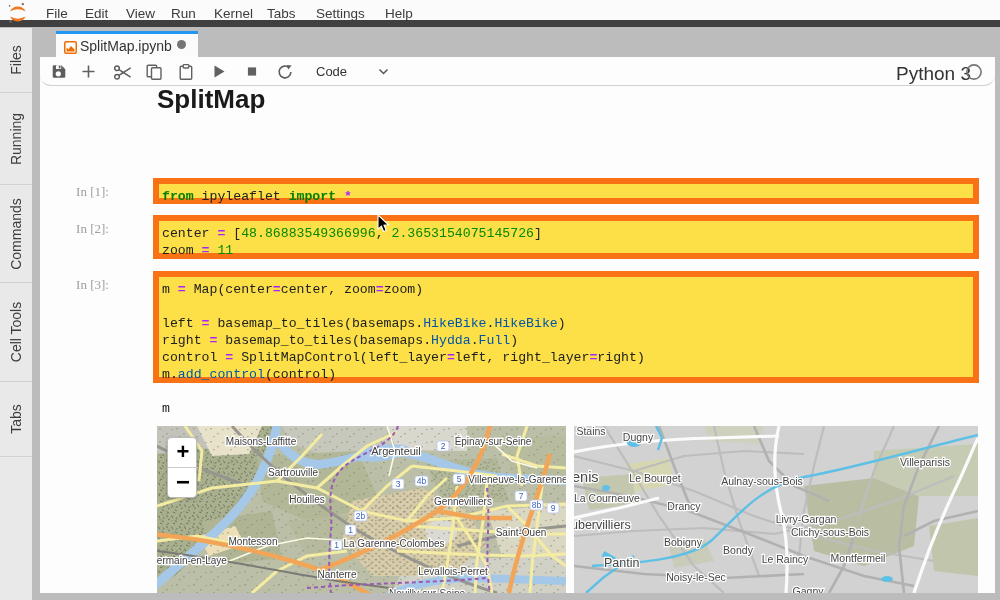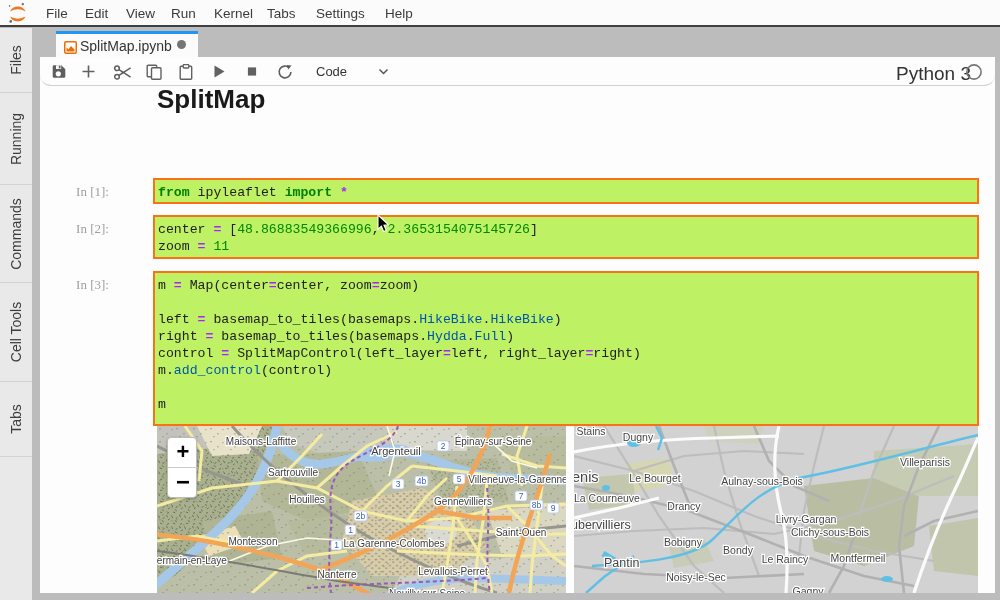--- a/index.html
+++ b/index.html
@@ -1,38 +1,38 @@
 <!DOCTYPE html>
 <html><head>
 <meta charset="utf-8">
 <style>
   * { margin:0; padding:0; box-sizing:border-box; }
   html,body { width:1000px; height:600px; overflow:hidden; }
   body { font-family:"Liberation Sans",sans-serif; background:#bcbcbc; position:relative; }
   .abs { position:absolute; }
   
-  #menubar { left:0; top:0; width:1000px; height:27px; background:#fbfbfb; border-bottom:2px solid #404040; }
+  #menubar { left:0; top:0; width:1000px; height:27px; background:#fbfbfb; border-bottom:7px solid #404040; }
   #menubar .mitem { position:absolute; top:6px; font-size:13.5px; color:#3b3b3b; }
   
   #sidebar { left:0; top:28px; width:32px; height:572px; background:#e9e9e9; }
   #sidebar .stab { position:absolute; left:0; width:32px; border-bottom:1px solid #d2d2d2; }
   #sidebar .slabel { position:absolute; left:50%; top:50%; transform:translate(-50%,-50%) rotate(-90deg); font-size:14px; color:#3d3d3d; white-space:nowrap; }
   
   #tabbar { left:32px; top:28px; width:972px; height:29px;margin-left:16px; }
   #doctab { position:absolute; left:8px; top:3px; width:142px; height:26px; background:#fbfbfb; border-top:3px solid #2196f3; overflow:hidden; }
   #doctab .tlabel { position:absolute; left:24px; top:4px; font-size:14px; color:#333; white-space:nowrap; }
   #doctab .tdot { position:absolute; left:121px; top:6px; width:9px; height:9px; border-radius:50%; background:#757575; }
   
   #panel { left:40px; top:57px; width:955px; height:536px; background:#fdfdfd; }
   #toolbar { position:absolute; left:0; top:0; width:955px; height:29px; background:#fdfdfd; border-bottom:1px solid #d0d0d0;border-radius:11px; }
   #toolbar svg { position:absolute; top:7px; }
   .tbtext { position:absolute; font-size:13px; color:#333; }
   
   .prompt { position:absolute; left:0; width:105px; font-family:Liberation Serif, serif; font-size:13px; line-height:17px; color:#9e9e9e; text-align:center; }
-  .codebox { position:absolute; left:113px; width:826px; background:#bef264; border:2px solid #f97316; }
+  .codebox { position:absolute; left:113px; width:826px; background:#fde047; border:6px solid #f97316; }
   .code { font-family:"Liberation Mono",monospace; font-size:13.2px; line-height:17px; color:#212121; padding:4px 0 4px 3px; white-space:pre; }
   .kw { color:#008000; font-weight:bold; }
   .op { color:#AA22FF; font-weight:bold; }
   .num { color:#080;text-align:center; }
   .prop { color:#05a; }
   h1#title { position:absolute; left:117px; top:27px; font-size:26px; font-weight:bold; color:#1a1a1a; letter-spacing:0; }
   #para { position:absolute; left:117px; top:82px; font-size:14.3px; color:#212121; }
   #para a { color:#1976d2; text-decoration:none; }
 </style>
 </head>
@@ -147,21 +147,21 @@
       <div class="code"><span class="kw">from</span> ipyleaflet <span class="kw">import</span> <span class="op">*</span></div>
     </div>
 
     <div class="prompt" style="top:163px">In [2]:</div>
     <div class="codebox" style="top:158px;height:44px">
       <div class="code">center <span class="op">=</span> [<span class="num">48.86883549366996</span>, <span class="num">2.3653154075145726</span>]
 zoom <span class="op">=</span> <span class="num">11</span></div>
     </div>
 
     <div class="prompt" style="top:219px">In [3]:</div>
-    <div class="codebox" style="top:214px;height:155px">
+    <div class="codebox" style="top:214px;height:112px">
       <div class="code">m <span class="op">=</span> Map(center<span class="op">=</span>center, zoom<span class="op">=</span>zoom)
 
 left <span class="op">=</span> basemap_to_tiles(basemaps.<span class="prop">HikeBike</span>.<span class="prop">HikeBike</span>)
 right <span class="op">=</span> basemap_to_tiles(basemaps.<span class="prop">Hydda</span>.<span class="prop">Full</span>)
 control <span class="op">=</span> SplitMapControl(left_layer<span class="op">=</span>left, right_layer<span class="op">=</span>right)
 m.<span class="prop">add_control</span>(control)
 
 m</div>
     </div>
 

